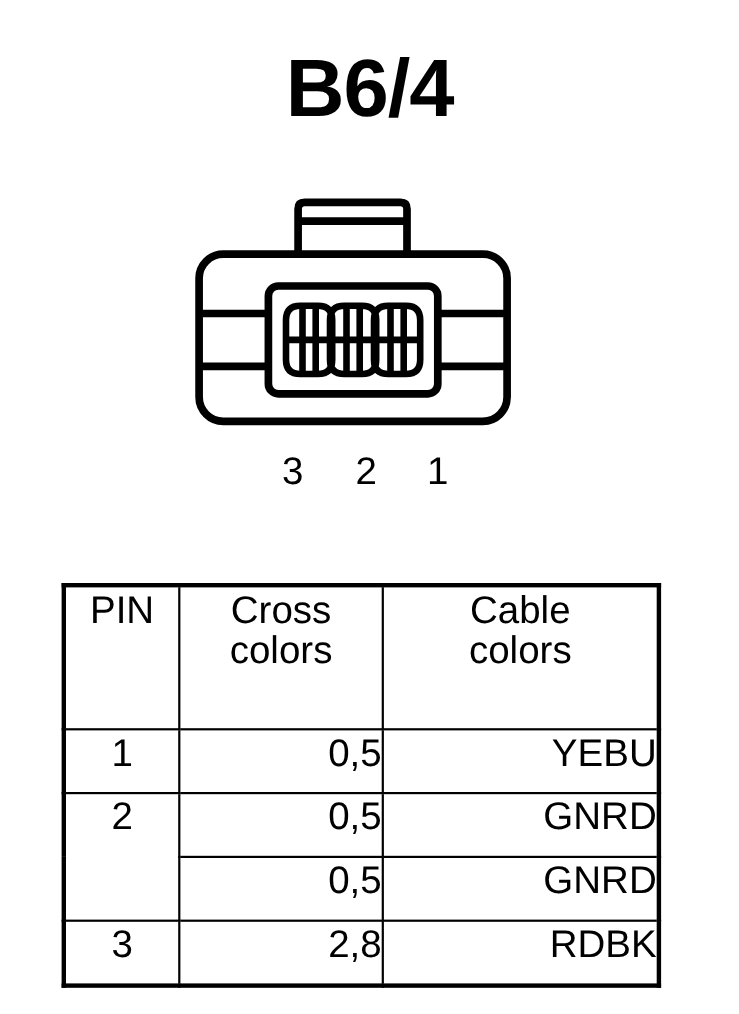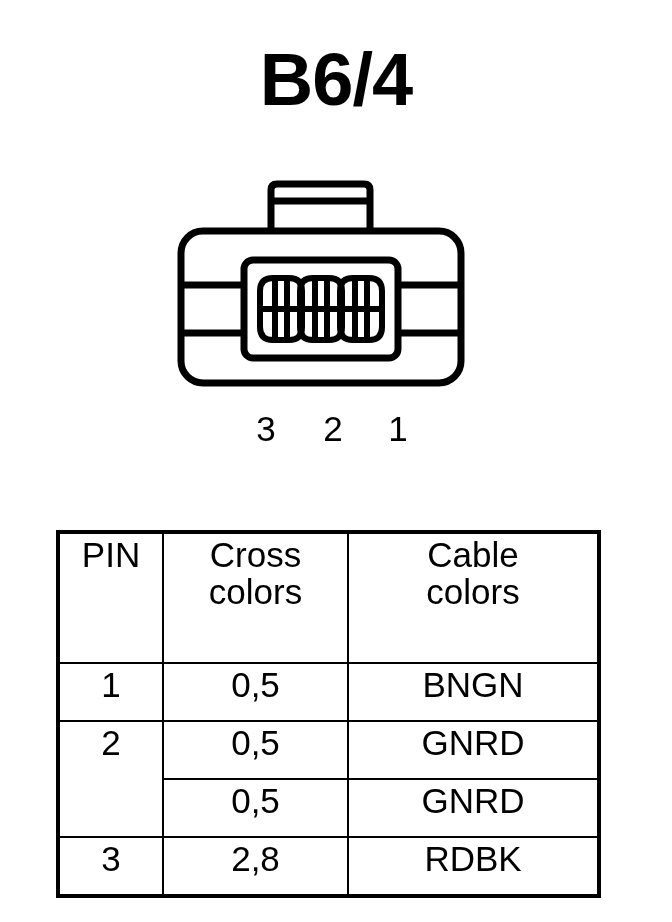--- a/index.html
+++ b/index.html
@@ -90,21 +90,21 @@
   col.c-cross { width: 185px; }
   col.c-color { width: 251px; }
 
   th.h-pin, td.cell-pin {
     text-align: center;
   }
   th.h-cross, th.h-color {
     text-align: center;
   }
   td.cell-cross, td.cell-color {
-    text-align: center;
+    text-align: right;
     padding-left: 10px;
   }
   th.h-pin   { height: 122px; }
   th.h-cross { height: 122px; }
   th.h-color { height: 122px; margin-left: 46px; }
   tr.data-row td { height: 50px; }
   td.cell-pin.span2 { height: 104px; }
 </style>
 </head>
 <body>
@@ -176,21 +176,21 @@
         <th class="h-color">
           <div>Cable</div>
           <div>colors</div>
         </th>
       </tr>
     </thead>
     <tbody>
       <tr class="data-row">
         <td class="cell-pin">1</td>
         <td class="cell-cross">0,5</td>
-        <td class="cell-color">BNGN</td>
+        <td class="cell-color">YEBU</td>
       </tr>
       <tr class="data-row">
         <td class="cell-pin span2" rowspan="2">2</td>
         <td class="cell-cross">0,5</td>
         <td class="cell-color">GNRD</td>
       </tr>
       <tr class="data-row">
         <td class="cell-cross">0,5</td>
         <td class="cell-color">GNRD</td>
       </tr>

